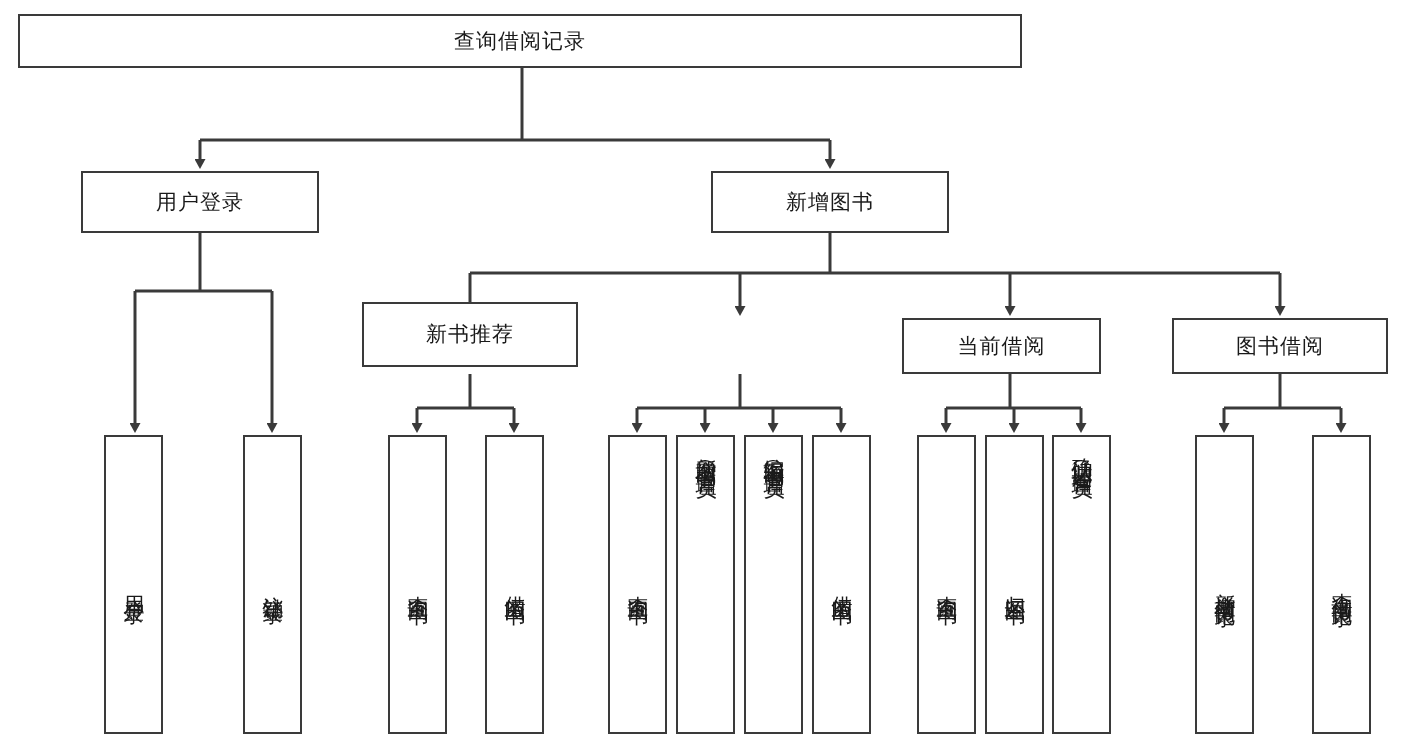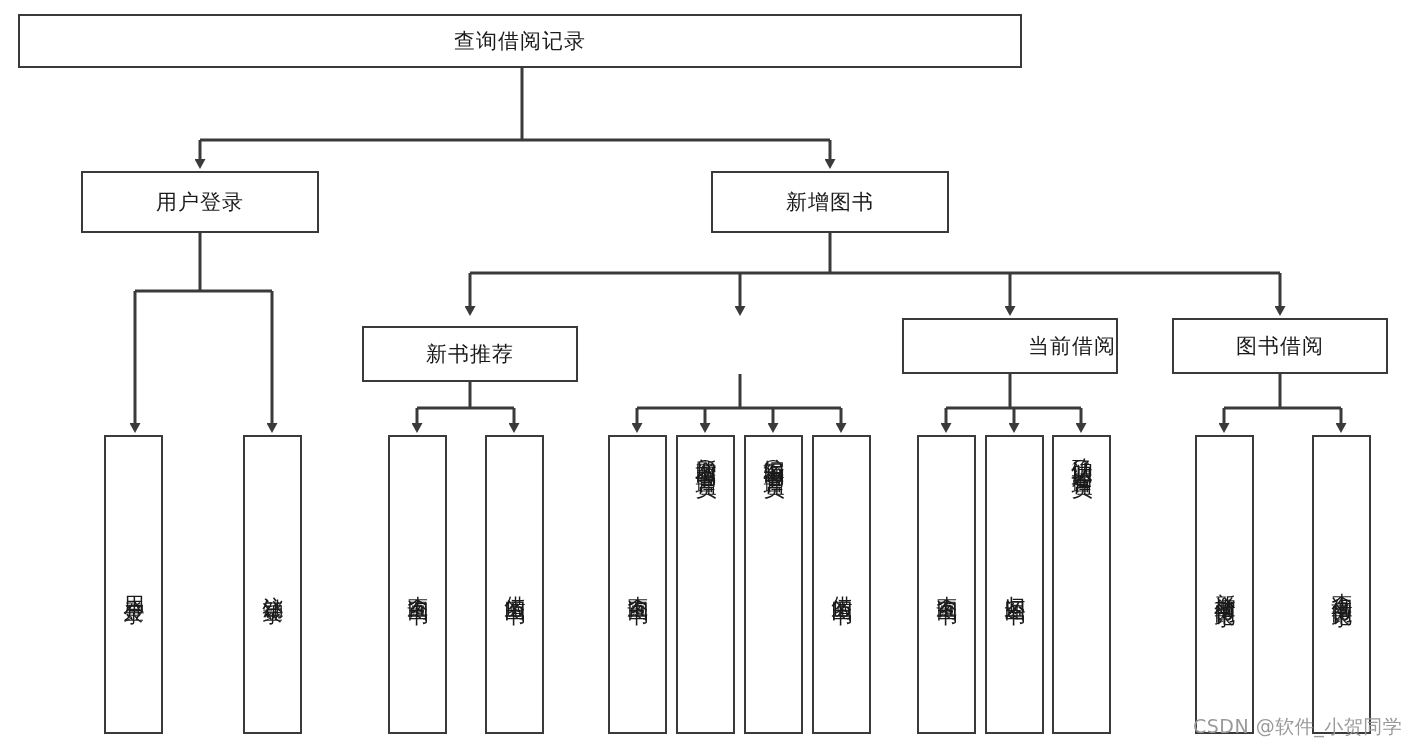--- a/index.html
+++ b/index.html
@@ -129,24 +129,24 @@
     <span class="node-label">查询借阅记录</span>
   </div>
 
   <div class="node" id="l2-0" style="left: 81px; top: 171px; width: 238px; height: 62px;">
     <span class="node-label">用户登录</span>
   </div>
   <div class="node" id="l2-1" style="left: 711px; top: 171px; width: 238px; height: 62px;">
     <span class="node-label">新增图书</span>
   </div>
 
-  <div class="node" id="l3-0" style="left: 362px; top: 326px; width: 216px; height: 56px;">
+  <div class="node" id="l3-0" style="left: 362px; top: 302px; width: 216px; height: 65px;">
     <span class="node-label">新书推荐</span>
   </div>
-  <div class="node" id="l3-2" style="left: 902px; top: 318px; width: 216px; height: 56px; justify-content: flex-end;">
+  <div class="node" id="l3-2" style="left: 902px; top: 318px; width: 199px; height: 56px;">
     <span class="node-label">当前借阅</span>
   </div>
   <div class="node" id="l3-3" style="left: 1172px; top: 318px; width: 216px; height: 56px;">
     <span class="node-label">图书借阅</span>
   </div>
 
   <div class="node vertical centered" id="leaf-0" style="left: 104px; top: 435px; width: 59px; height: 299px;">
     <span class="node-label">用户登录</span>
   </div>
   <div class="node vertical centered" id="leaf-1" style="left: 243px; top: 435px; width: 59px; height: 299px;">
@@ -179,15 +179,14 @@
   <div class="node vertical" id="leaf-10" style="left: 1052px; top: 435px; width: 59px; height: 299px;">
     <span class="node-label">确认归还（管理员）</span>
   </div>
   <div class="node vertical centered" id="leaf-11" style="left: 1195px; top: 435px; width: 59px; height: 299px;">
     <span class="node-label">新增借阅记录</span>
   </div>
   <div class="node vertical centered" id="leaf-12" style="left: 1312px; top: 435px; width: 59px; height: 299px;">
     <span class="node-label">查询借阅记录</span>
   </div>
 
-  <div class="watermark" style="left: 1193px; top: 714px; color: rgb(154, 154, 154);">CSDN @软件_小贺同学</div>
 
 </div>
 
 </body></html>

